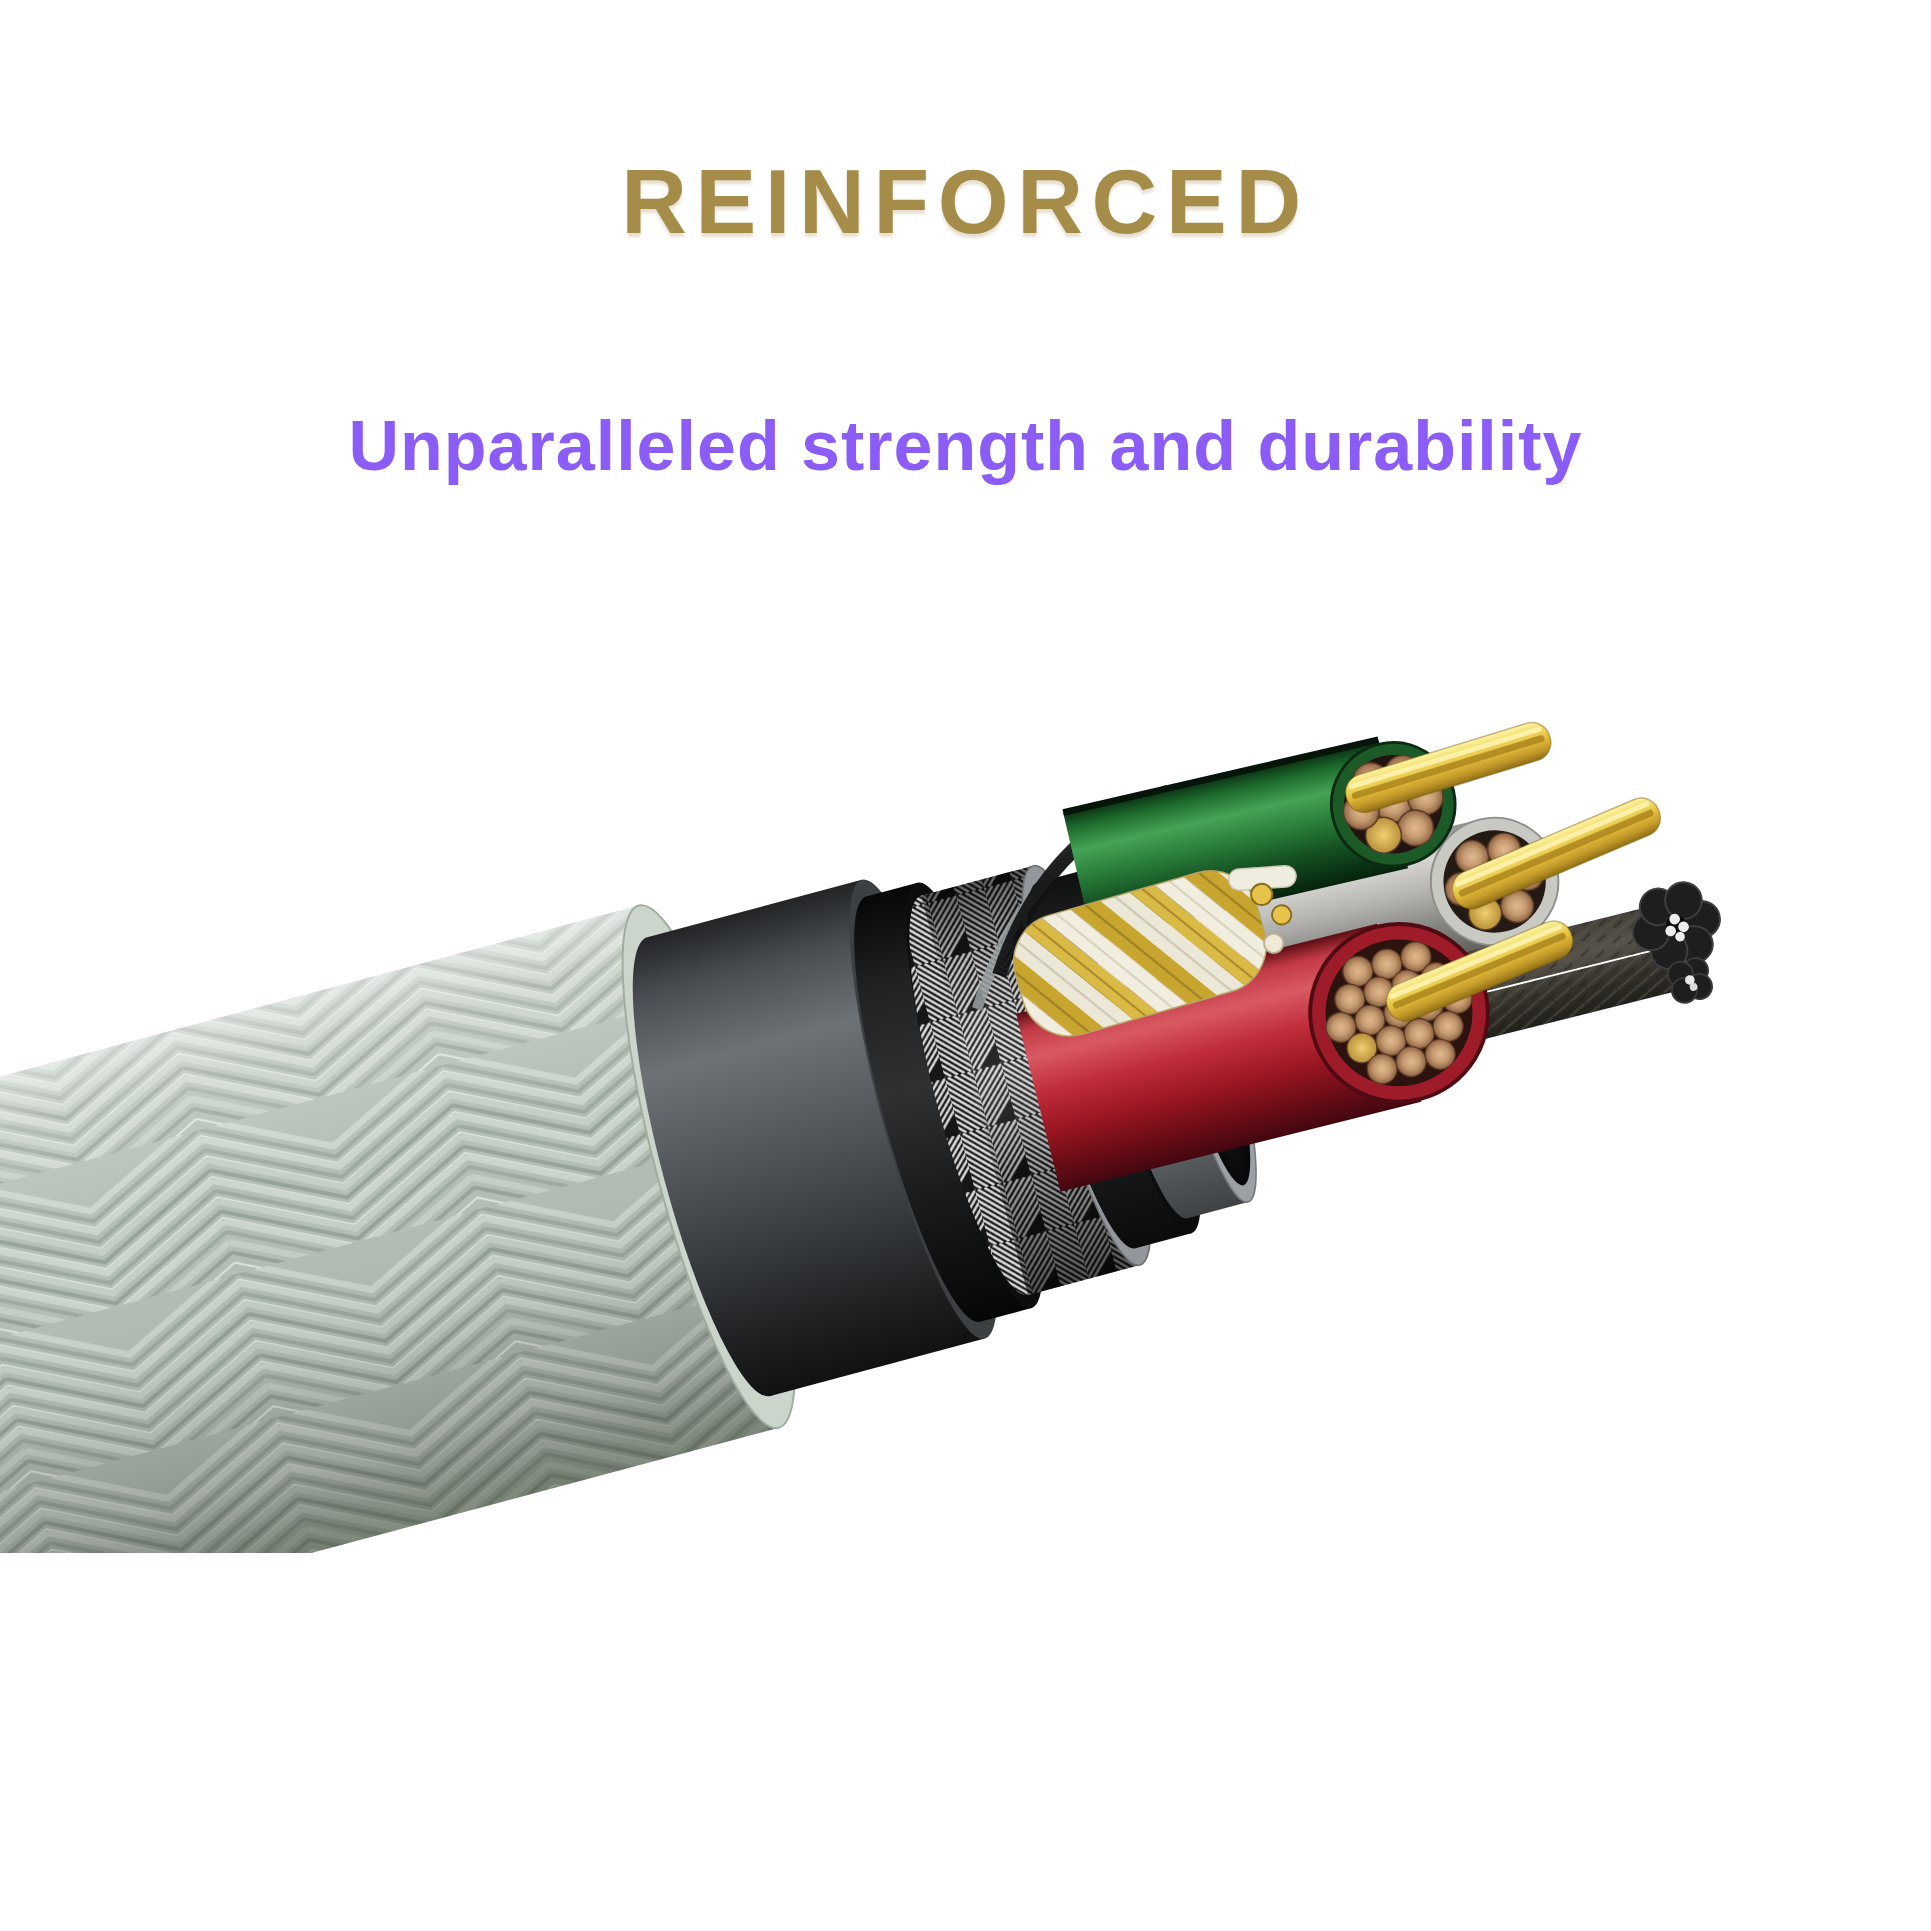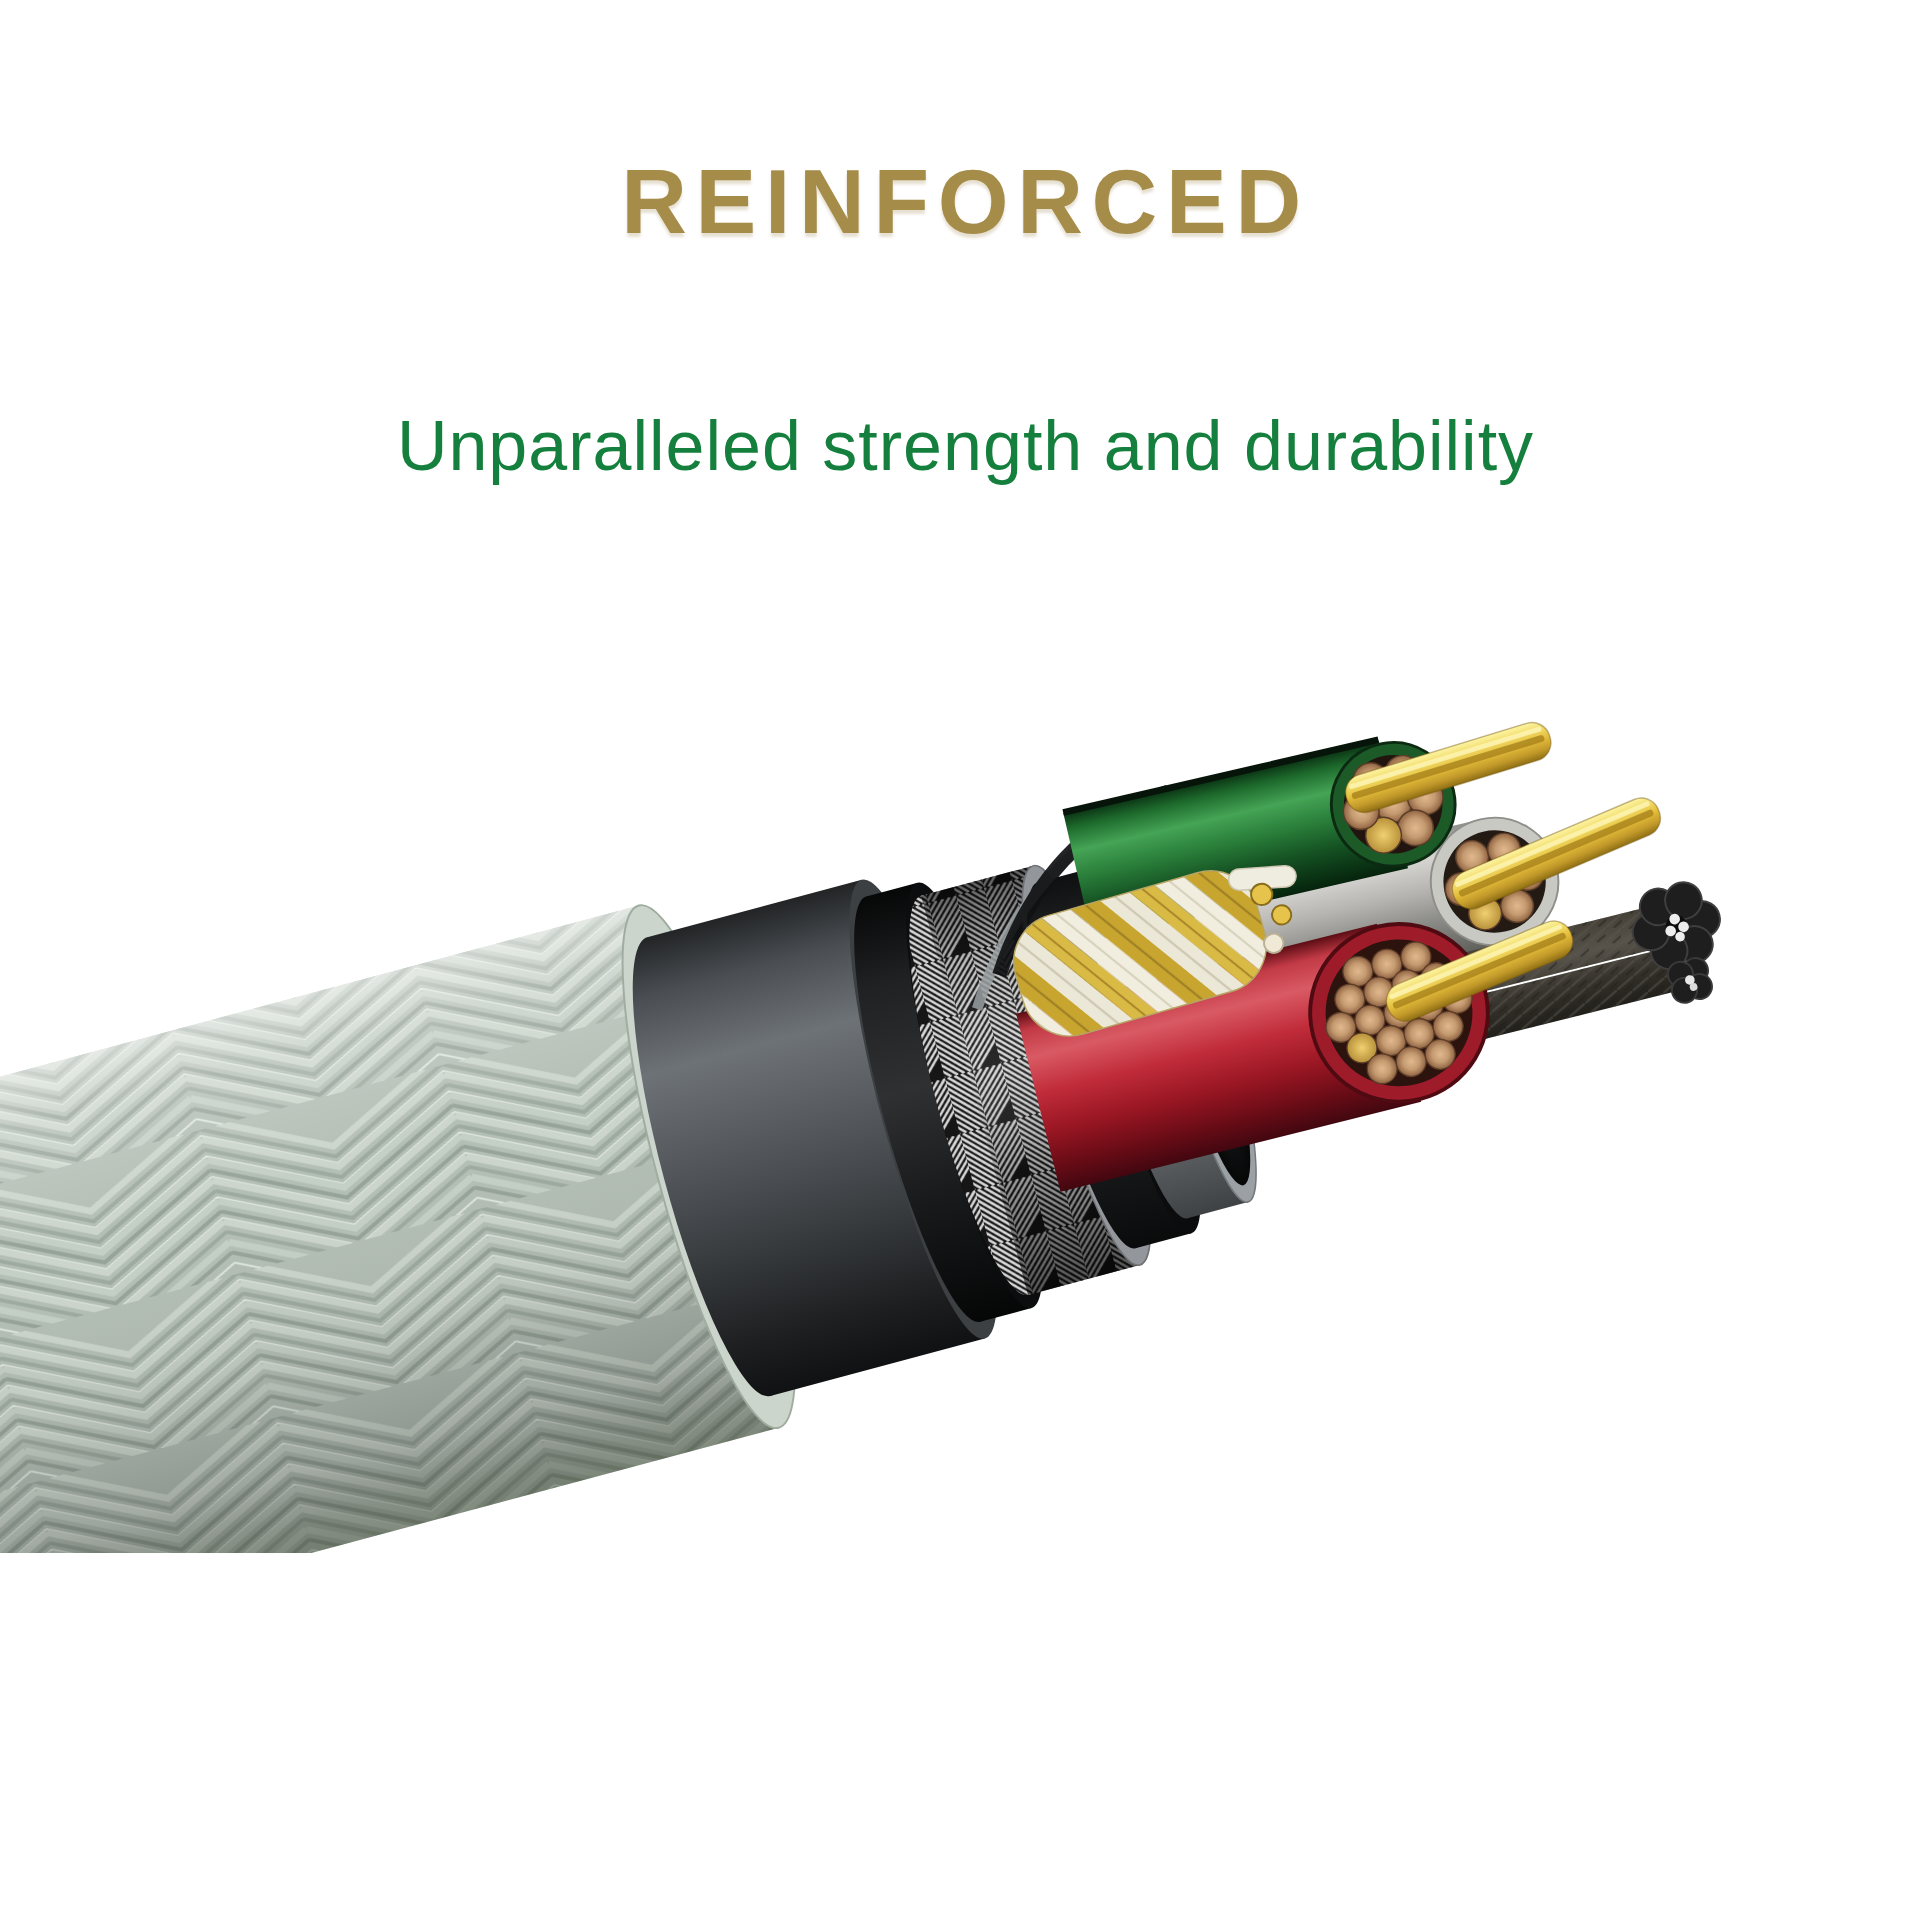--- a/index.html
+++ b/index.html
@@ -3,21 +3,21 @@
 <meta charset="utf-8">
 <style>
   html,body{margin:0;padding:0;background:#ffffff;}
   .page{position:relative;width:1931px;height:1553px;background:#ffffff;overflow:hidden;
         font-family:"Liberation Sans", sans-serif;padding-left:16px;}
   .headline{position:absolute;top:124px;left:0;width:1931px;text-align:center;
             font-size:91px;font-weight:700;letter-spacing:8.7px;line-height:1.72;
             color:#a68c49;margin:0;text-shadow:0 3.9px 2.9px rgba(140,115,50,0.22);}
   .headline span{display:block;white-space:nowrap;}
   .subtitle{position:absolute;top:406px;left:0;width:1931px;text-align:center;
-            font-size:70px;font-weight:400;letter-spacing:1px;color:#15803d;margin:0;}
+            font-size:70px;font-weight:700;letter-spacing:1px;color:#8b5cf6;margin:0;}
   svg{position:absolute;left:0;top:0;}
 </style>
 </head>
 <body>
 
 <div class="page">
 
   <h1 class="headline">
     <span>REINFORCED</span>
   </h1>

